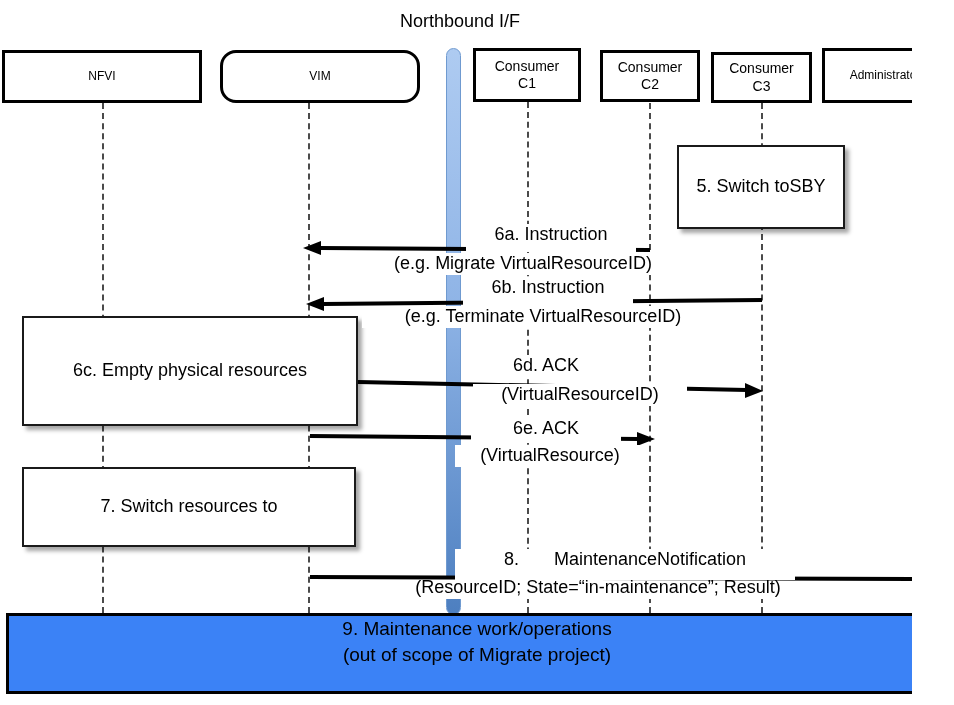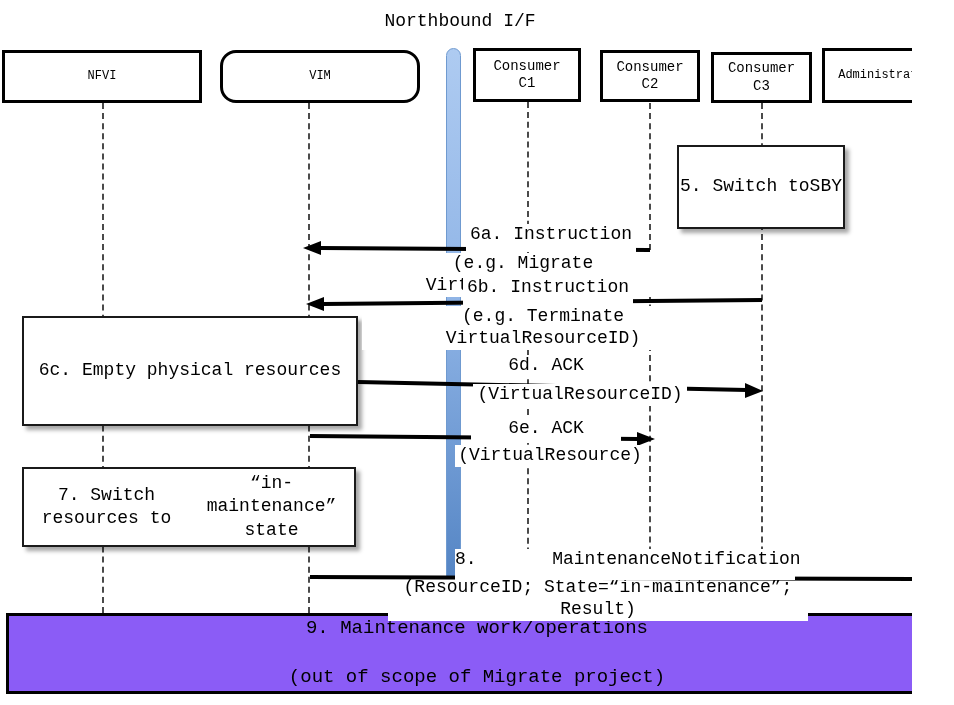--- a/index.html
+++ b/index.html
@@ -2,21 +2,21 @@
 <html style="--bar-top: #aecbf1; --bar-mid: #8fb4e6; --bar-bottom: #4d7fc0; --bar-border: #6f9ad0; --arrow: #000000; --lifeline: #4a4a4a; --ink: #000000;"><head>
 <meta charset="utf-8">
 <style>
   :root{
     --bar-top:#aecbf1; --bar-mid:#8fb4e6; --bar-bottom:#4d7fc0; --bar-border:#6f9ad0;
     --arrow:#000000; --lifeline:#4a4a4a; --ink:#000000;
   }
   html,body{margin:0;padding:0;background:#fff;}
   #stage{
     position:relative;width:912px;height:705px;background:#fff;overflow:hidden;
-    font-family:Liberation Mono, monospace;color:var(--ink);
+    font-family:Liberation Sans, sans-serif;color:var(--ink);
   }
   .title{position:absolute;text-align:center;font-size:18px;font-weight:500;z-index:7;}
   .lifeline{position:absolute;width:0;border-left:2px dashed var(--lifeline);top:103px;height:510px;z-index:1;}
   .nbbar{
     position:absolute;left:446px;top:48px;width:15px;height:567px;border-radius:8px;
     background:linear-gradient(180deg,var(--bar-top) 0%,var(--bar-mid) 45%,var(--bar-bottom) 100%);
     border:1px solid var(--bar-border);box-sizing:border-box;z-index:2;
   }
   .actor{
     position:absolute;background:#fff;border:3px solid #000;box-sizing:border-box;
@@ -24,22 +24,22 @@
     text-align:center;font-size:12px;line-height:1.25;z-index:3;
   }
   .actor.small{font-size:14px;}
   .note{
     position:absolute;background:#fff;border:2px solid #1a1a1a;box-sizing:border-box;
     display:flex;flex-direction:row;align-items:center;justify-content:center;
     text-align:center;font-size:18px;line-height:1.3;z-index:3;
     box-shadow:4px 4px 4px rgba(0,0,0,0.35);
   }
   .bignote{
-    position:absolute;background:#8b5cf6;border:3px solid #000;box-sizing:border-box;
-    display:flex;flex-direction:column;align-items:center;justify-content:space-between;
+    position:absolute;background:#3b82f6;border:3px solid #000;box-sizing:border-box;
+    display:flex;flex-direction:column;align-items:center;justify-content:flex-start;
     text-align:center;font-size:19px;line-height:1.35;z-index:3;
   }
   .msg{
     position:absolute;background:#fff;text-align:center;font-size:18px;line-height:1.22;
     z-index:6;color:var(--ink);
   }
   .msg.under{z-index:4;}
   .msg.pre{white-space:pre;}
   #arrows{position:absolute;left:0;top:0;z-index:5;pointer-events:none;}
   #arrows line{stroke:var(--arrow);stroke-width:4;}
@@ -85,21 +85,20 @@
 
   <div class="note" style="left:677px;top:145px;width:168px;height:84px;">
     <div>5. Switch to</div>
     <div>SBY</div>
   </div>
   <div class="note" style="left:22px;top:316px;width:336px;height:110px;">
     <div>6c. Empty physical resources</div>
   </div>
   <div class="note" style="left:22px;top:467px;width:334px;height:80px;">
     <div>7. Switch resources to</div>
-    <div>“in-maintenance” state</div>
   </div>
   <div class="bignote" style="left:6px;top:613px;width:942px;height:81px;">
     <div>9. Maintenance work/operations</div>
     <div>(out of scope of Migrate project)</div>
   </div>
 
   <div class="msg under" style="left:388px;top:577px;width:420px;">(ResourceID; State=“in-maintenance”; Result)</div>
 
   <svg id="arrows" width="954" height="705" viewBox="0 0 954 705">
     <g>

